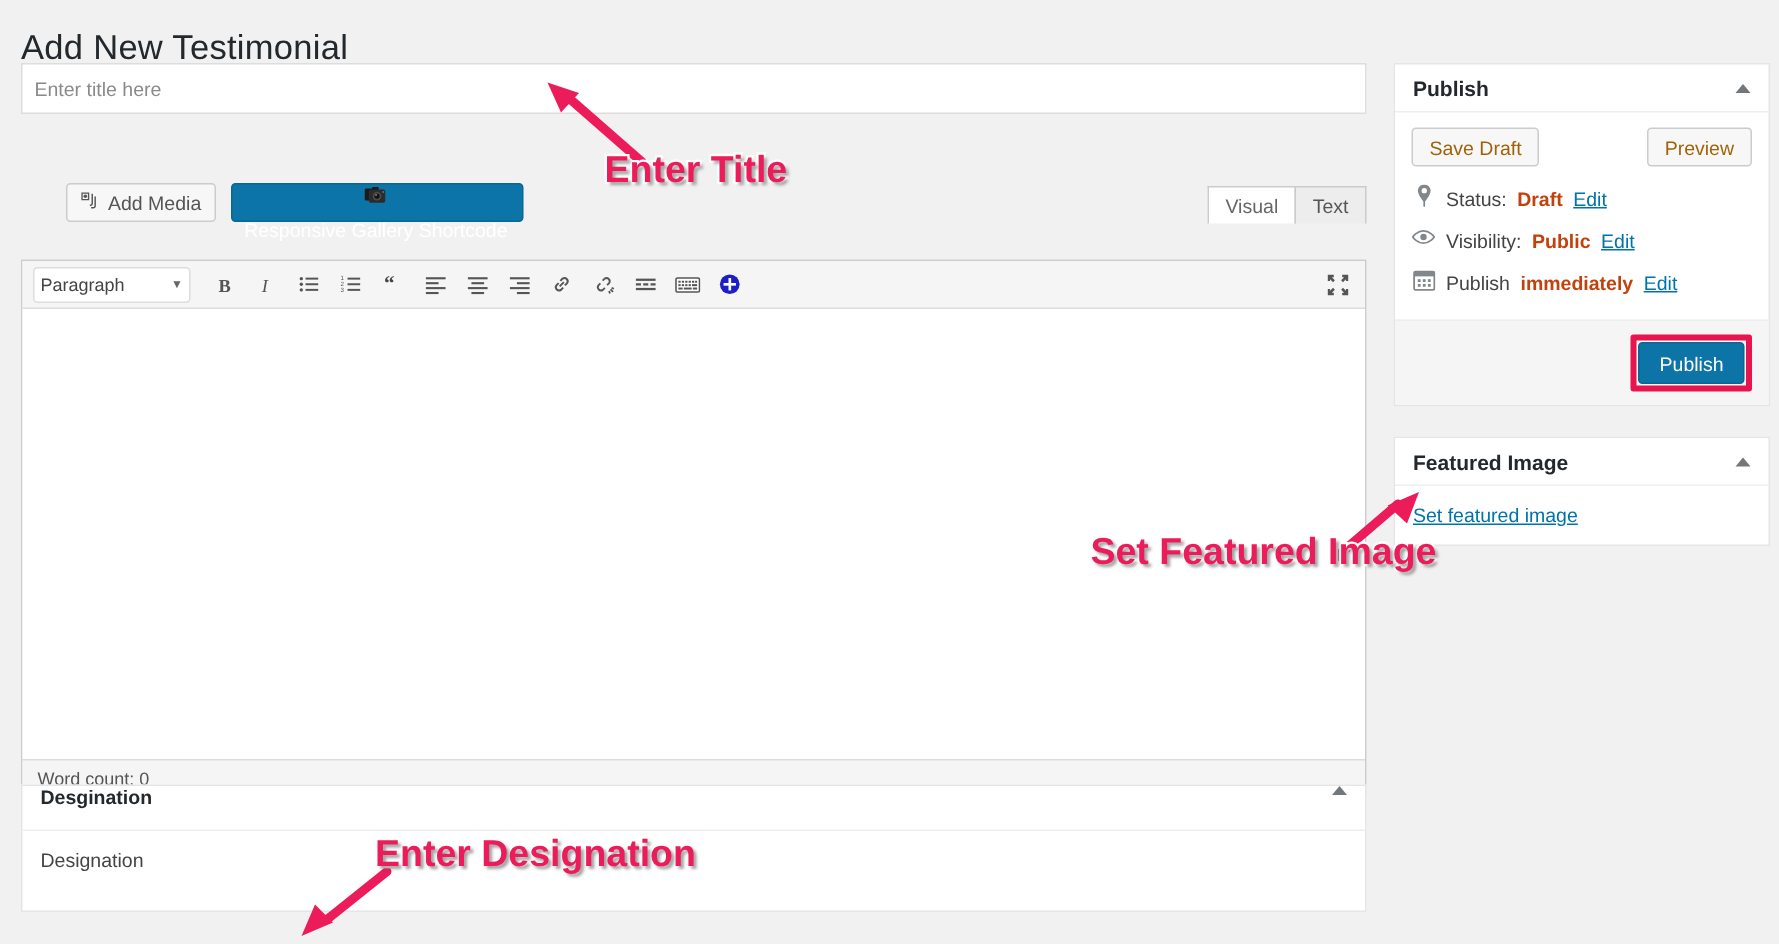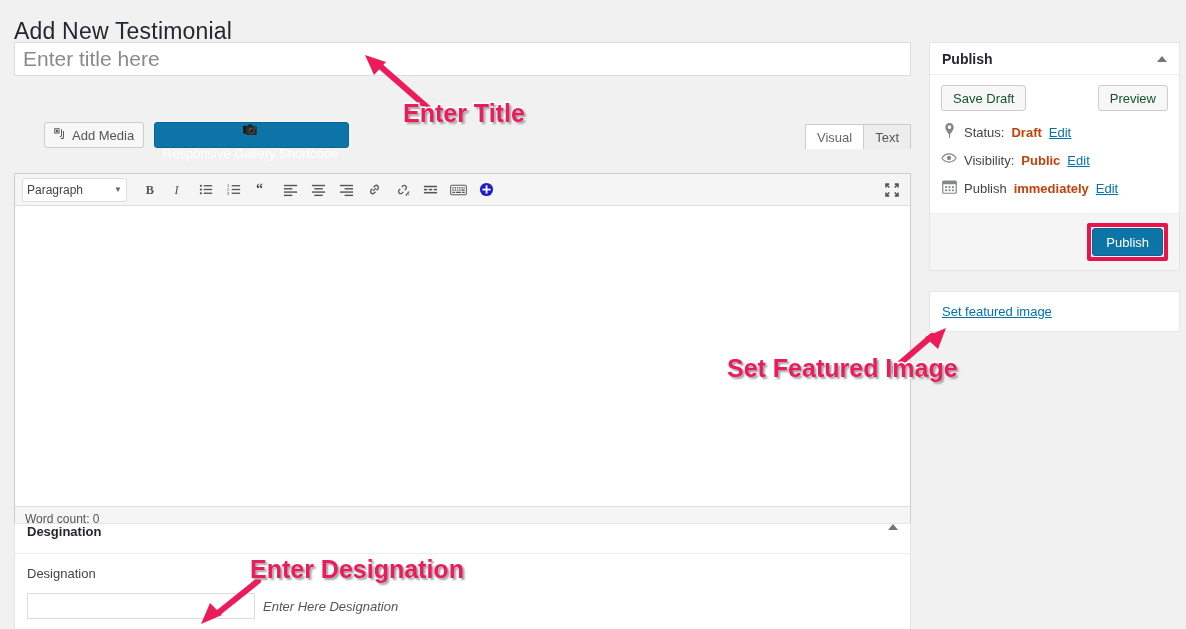--- a/index.html
+++ b/index.html
@@ -22,21 +22,21 @@
   }
 
   
   #main-col {
     position: absolute; left: 14px; top: 42px; width: 897px;
   }
 
   #title-input {
     display: block; width: 897px; height: 34px;
     border: 1px solid #ddd; background: #fff;
-    font-size: 21px; font-family: "Liberation Sans", sans-serif;
+    font-size: 13px; font-family: "Liberation Sans", sans-serif;
     color: #666; padding: 3px 8px; outline: none;
   }
   #title-input::placeholder { color: #8a8a8a; opacity: 1; }
 
   
   #media-row {
     position: absolute; left: 0; top: 80px; width: 897px; height: 40px; margin-left: 30px;
   }
   #add-media-btn {
     display: inline-flex; align-items: center; gap: 5px;
@@ -145,21 +145,21 @@
   }
   .panel-head .panel-title { font-size: 14px; font-weight: bold; color: #23282d; }
 
   #publish-actions {
     display: flex; justify-content: space-between; align-items: center;
     padding: 10px 11px 4px 11px;
   }
   .sec-btn {
     height: 26px; padding: 0 11px;
     background: #f7f7f7; border: 1px solid #ccc; border-radius: 3px;
-    color: #14532d; font-size: 13px; cursor: pointer;
+    color: #a16207; font-size: 13px; cursor: pointer;
     font-family: "Liberation Sans", sans-serif;
   }
   #publish-misc { padding: 4px 11px 10px 11px; }
   .misc-row {
     display: flex; align-items: flex-start; gap: 7px;
     font-size: 13px; color: #444; line-height: 22px; padding: 3px 0;
   }
   .misc-row .ico {
     width: 16px; height: 16px; display: flex;
     align-items: center; justify-content: center; color: #82878c; flex: 0 0 16px;
@@ -385,24 +385,20 @@
   </div>
 </div>
 
 <div id="desig-box">
   <div class="box-head">
     <span class="box-title">Desgination</span>
     <span class="toggle-arrow"></span>
   </div>
   <div id="desig-body">
     <div id="desig-label">Designation</div>
-    <div id="desig-field-row">
-      <input id="desig-input" type="text" style="">
-      <span id="desig-hint">Enter Here Designation</span>
-    </div>
   </div>
 </div>
 
 <div id="sidebar">
 
   <div class="panel">
     <div class="panel-head">
       <span class="panel-title">Publish</span>
       <span class="toggle-arrow"></span>
     </div>
@@ -458,20 +454,24 @@
     </div>
 
     <div id="publish-footer">
       <span id="publish-highlight">
         <button id="publish-btn">Publish</button>
       </span>
     </div>
   </div>
 
   <div class="panel">
+    <div class="panel-head">
+      <span class="panel-title">Featured Image</span>
+      <span class="toggle-arrow"></span>
+    </div>
     <div id="featured-body">
       <span id="set-featured-link">Set featured image</span>
     </div>
   </div>
 </div>
 
 <svg class="anno-svg" style="left:360px; top:52px;" width="75" height="60" viewBox="0 0 75 60">
   <path d="M68 56 L20 14" stroke="#ec1b5a" stroke-width="6" stroke-linecap="round"></path>
   <path d="M5 3 L26 10 L14 23 Z" fill="#ec1b5a"></path>
 </svg>

